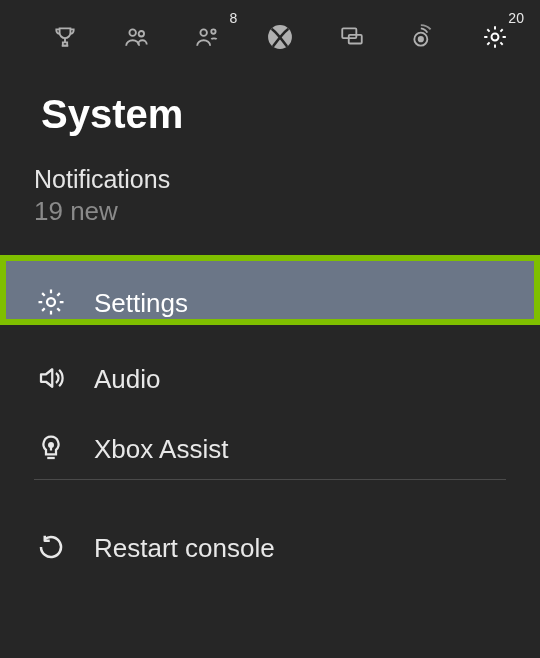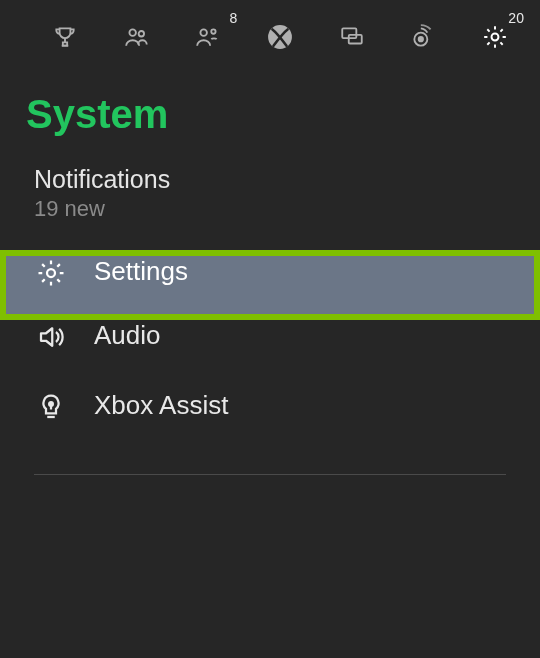--- a/index.html
+++ b/index.html
@@ -31,41 +31,41 @@
   .badge {
     position: absolute;
     top: -14px;
     right: -14px;
     font-size: 14px;
     color: #e8e8e8;
   }
   .page-title {
     font-size: 40px;
     font-weight: 700;
-    color: #22c55e;
-    padding: 28px 0 14px 26px;
+    color: #ffffff;
+    padding: 28px 0 14px 41px;
   }
   .notif-block {
     padding: 14px 0 16px 34px;
   }
   .notif-title {
     font-size: 25px;
     font-weight: 400;
     color: #e5e5e5;
   }
   .notif-sub {
-    font-size: 22px;
+    font-size: 26px;
     font-weight: 400;
     color: #8a8a8a;
     margin-top: 2px;
   }
   .menu { padding-top: 12px; }
   .menu-row {
     display: flex;
-    align-items: flex-start;
+    align-items: flex-end;
     height: 70px;
     padding-left: 34px;
     font-size: 26px;
     color: #e8e8e8;
   }
   .menu-row .icon-slot {
     width: 34px;
     height: 34px;
     display: flex;
     align-items: center;
@@ -205,14 +205,23 @@
         <circle cx="12" cy="9.5" r="1.5" fill="currentColor"></circle>
         <path d="M12 11v3"></path>
       </svg>
     </span>
     <span>Xbox Assist</span>
   </div>
 
   <div class="divider"></div>
 
 
+  <div class="menu-row">
+    <span class="icon-slot">
+      <svg viewBox="0 0 24 24" fill="none" stroke="currentColor" stroke-width="2">
+        <path d="M4 12a8 8 0 1 0 3-6.2"></path>
+        <path d="M7 3v4h4" stroke-linejoin="round"></path>
+      </svg>
+    </span>
+    <span>Restart console</span>
+  </div>
 
 </div>
 
 </body></html>

